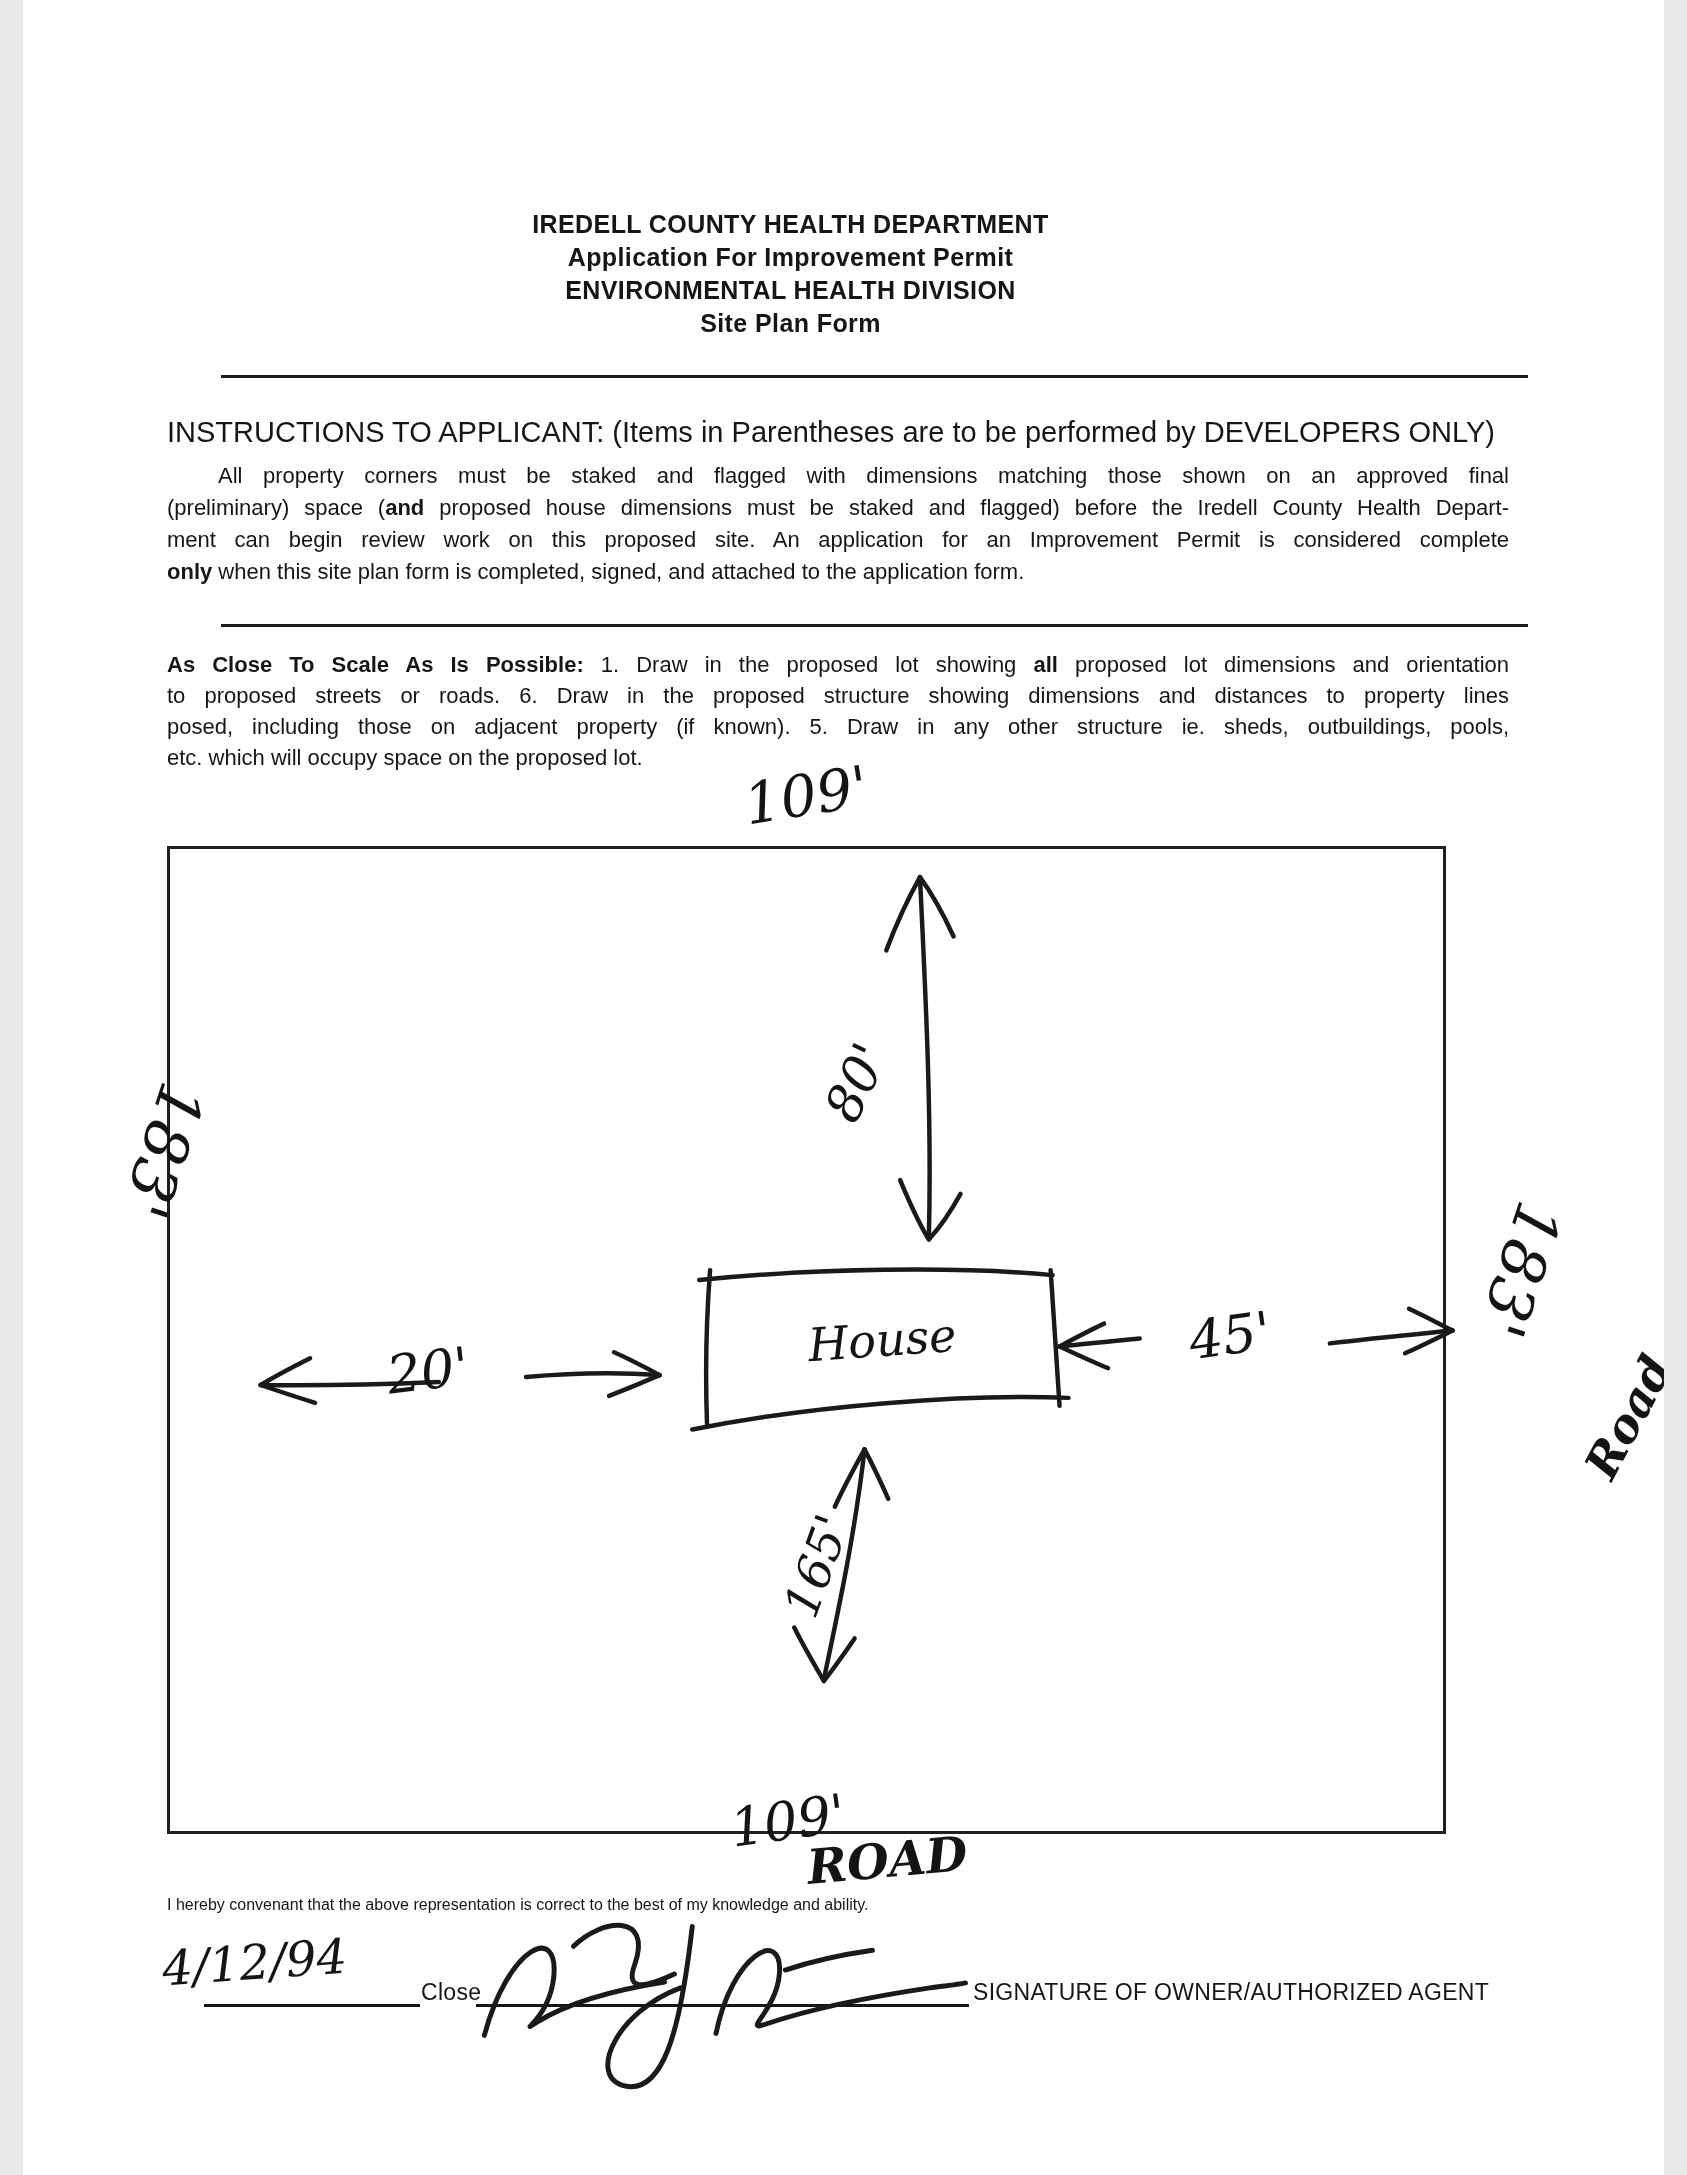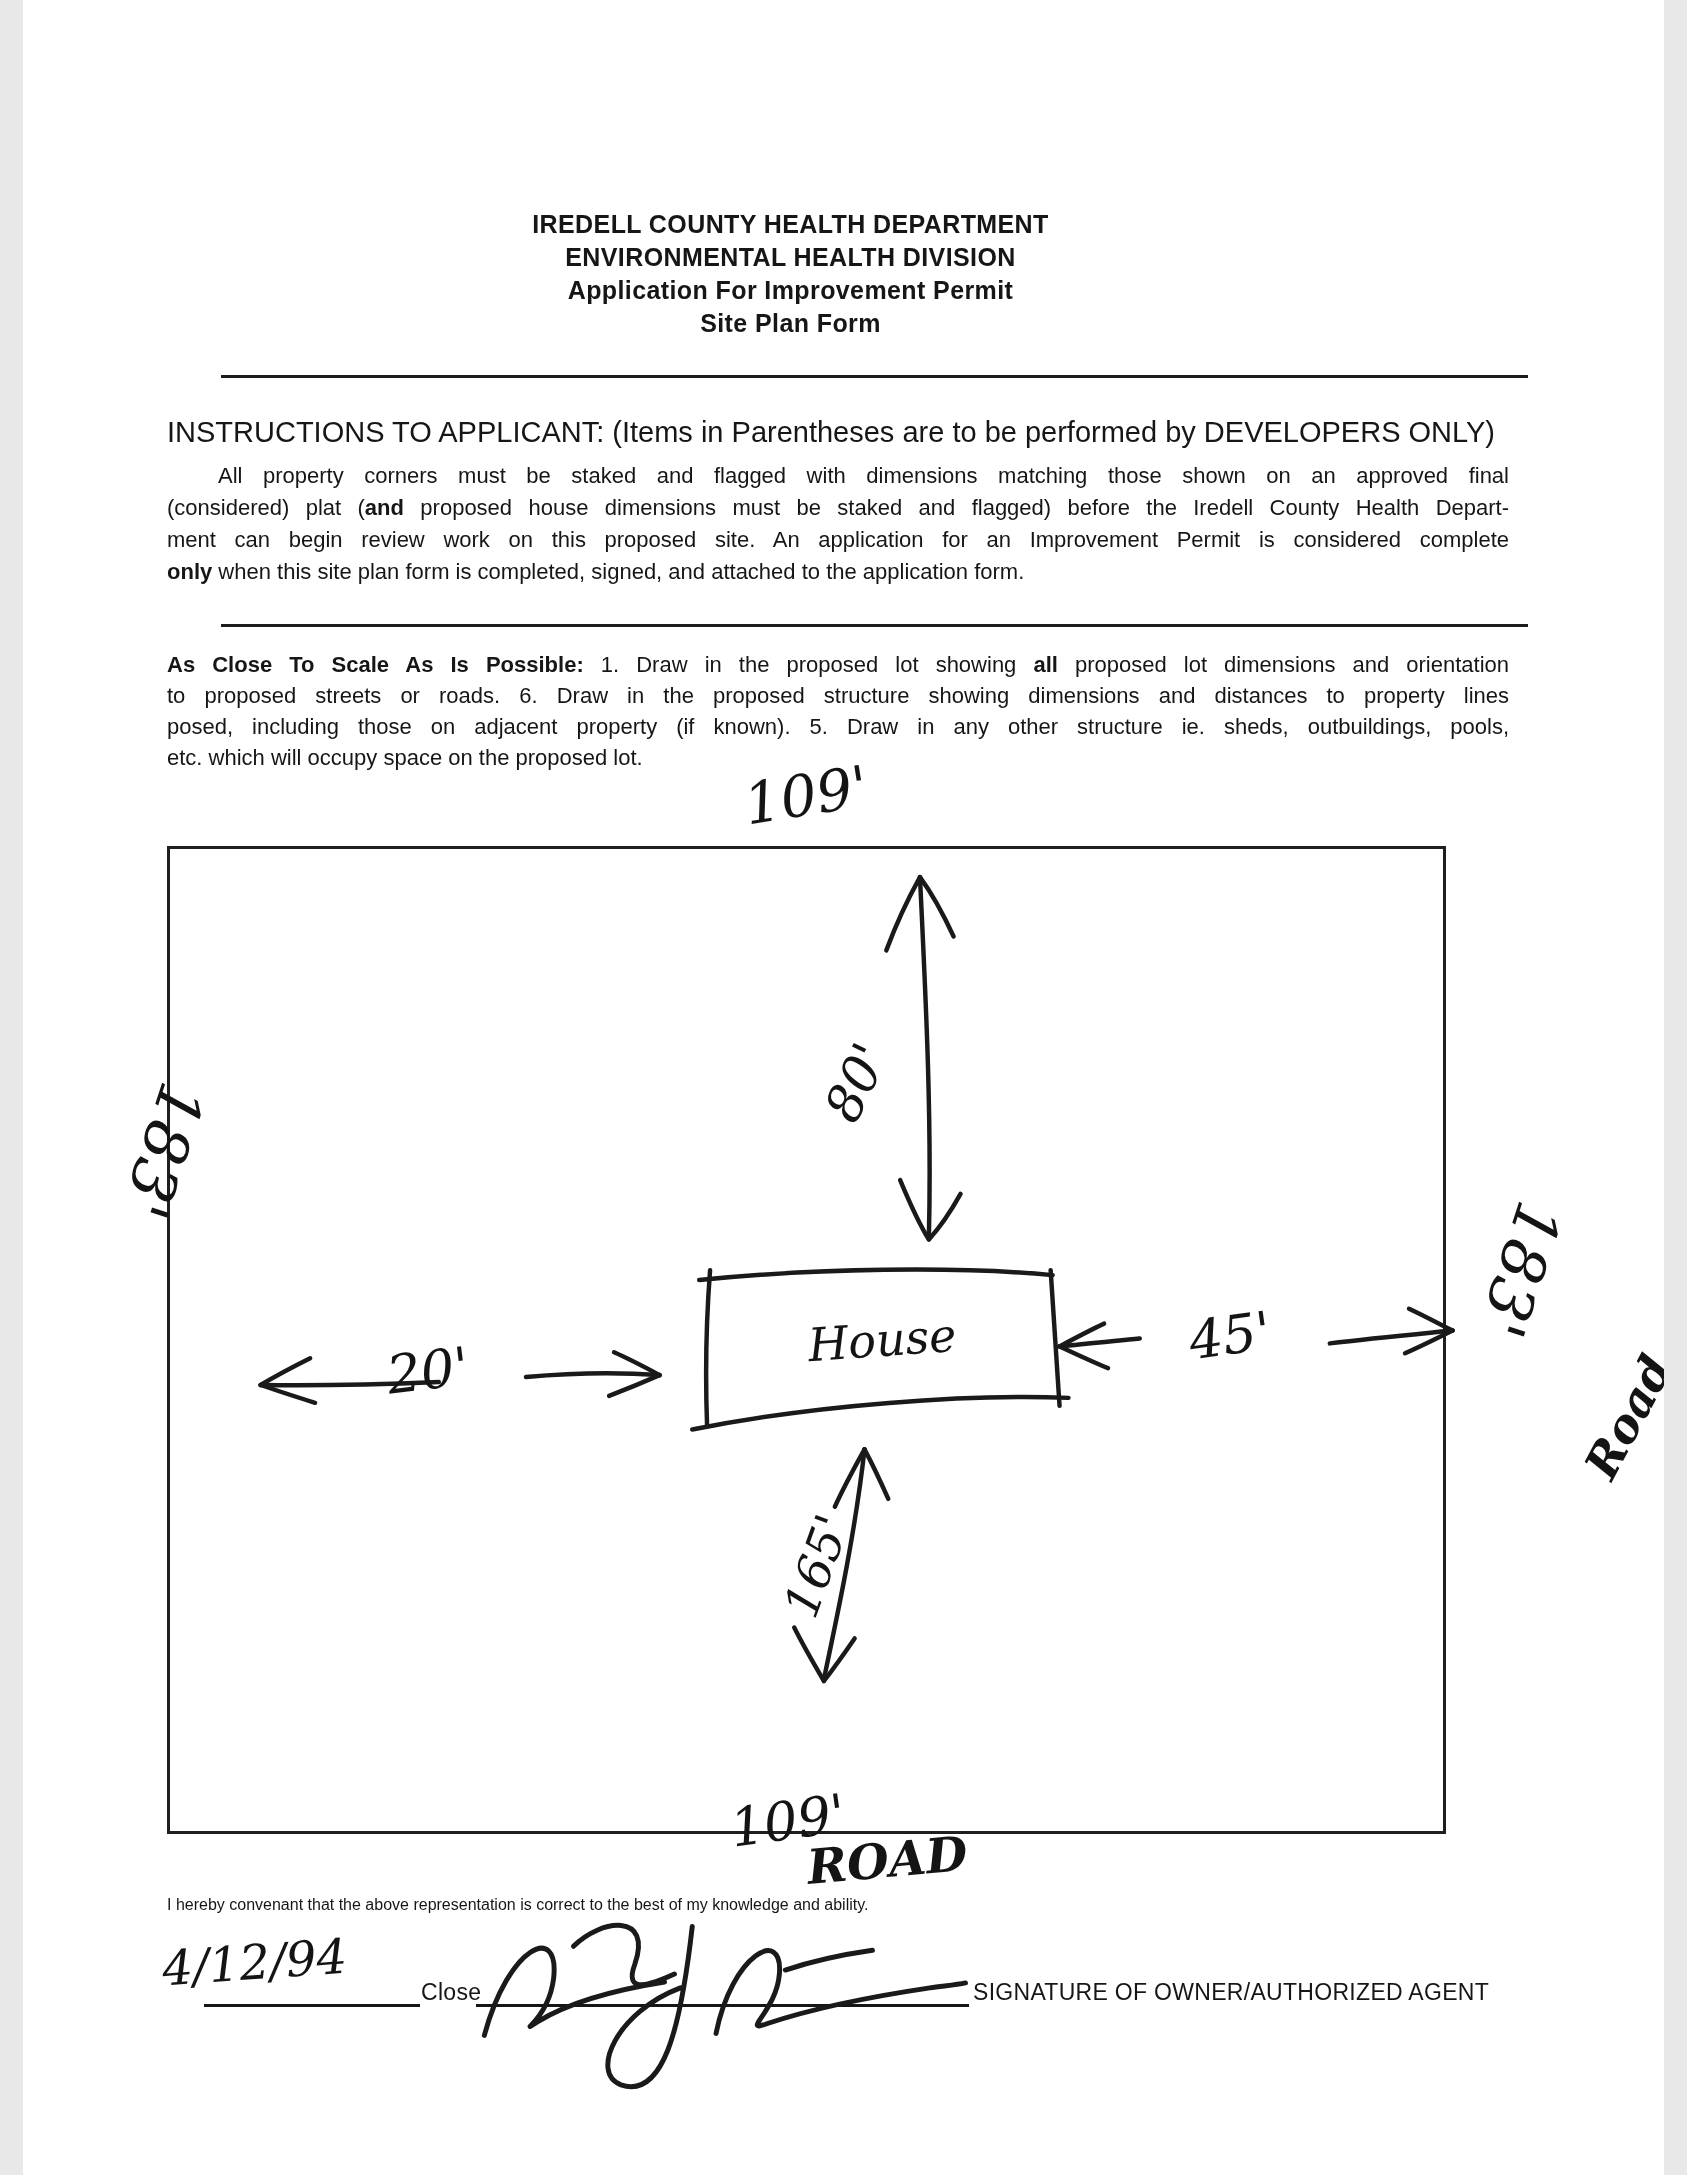--- a/index.html
+++ b/index.html
@@ -60,32 +60,32 @@
   #date-label { left:398px; }
   #signature-caption { left:950px; }
 </style>
 </head>
 <body>
 
 <div class="page">
 
   <div class="header">
     <div>IREDELL COUNTY HEALTH DEPARTMENT</div>
+    <div>Application For Improvement Permit</div>
     <div>ENVIRONMENTAL HEALTH DIVISION</div>
-    <div>Application For Improvement Permit</div>
     <div>Site Plan Form</div>
   </div>
 
   <div class="rule" id="rule-top"></div>
 
   <div class="instr-heading">INSTRUCTIONS TO APPLICANT: (Items in Parentheses are to be performed by DEVELOPERS ONLY)</div>
 
   <div class="para" id="para-instructions">
     <div class="jline indent"><span>All property corners must be staked and flagged with dimensions matching those shown on an approved final</span></div>
-    <div class="jline"><span>(considered) plat (</span><b>and</b><span> proposed house dimensions must be staked and flagged) before the Iredell County Health Depart-</span></div>
+    <div class="jline"><span>(preliminary) space (</span><b>and</b><span> proposed house dimensions must be staked and flagged) before the Iredell County Health Depart-</span></div>
     <div class="jline"><span>ment can begin review work on this proposed site. An application for an Improvement Permit is considered complete</span></div>
     <div class="lline"><b>only</b><span> when this site plan form is completed, signed, and attached to the application form.</span></div>
   </div>
 
   <div class="rule" id="rule-mid"></div>
 
   <div class="para" id="para-scale">
     <div class="jline"><b>As Close To Scale As Is Possible:</b><span> 1. Draw in the proposed lot showing </span><b>all</b><span> proposed lot dimensions and orientation</span></div>
     <div class="jline"><span>to proposed streets or roads. 6. Draw in the proposed structure showing dimensions and distances to property lines</span></div>
     <div class="jline"><span>posed, including those on adjacent property (if known). 5. Draw in any other structure ie. sheds, outbuildings, pools,</span></div>

